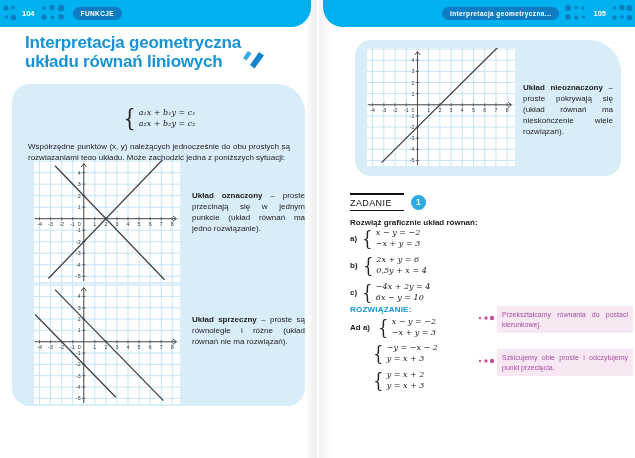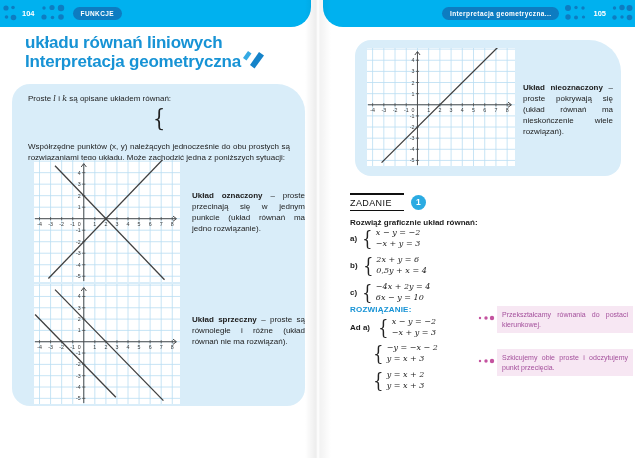--- a/index.html
+++ b/index.html
@@ -140,36 +140,37 @@
           <circle cx="18.5" cy="4" r="3"></circle>
           <circle cx="3.5" cy="13.5" r="2.2"></circle>
           <circle cx="11" cy="13" r="1.7"></circle>
           <circle cx="18.5" cy="13.5" r="2.8"></circle>
         </g>
     </svg>
   </div>
 </div>
 
 <div class="title">
+  <div>Interpretacja geometryczna</div>
   <div>układu równań liniowych</div>
-  <div>Interpretacja geometryczna</div>
 </div>
 
 <svg class="flash" width="26" height="27" viewBox="0 0 26 27">
   <polygon points="3,9 8,2 11.5,4.5 6.5,11.5" fill="#35aae4"></polygon>
   <polygon points="10,16 19,3 24,6.5 14.5,19.5" fill="#1583c9"></polygon>
 </svg>
 
 <div class="bluebox box-left">
-  <div class="txt intro">
-    <span>Proste </span><span class="ivar">l</span><span> i </span><span class="ivar">k</span><span> są opisane układem równań:</span>
-  </div>
 
   <div class="system gen-system">
     <span class="brace brace-md">{</span>
+    <div>
+      <div class="eq">a₁x + b₁y = c₁</div>
+      <div class="eq">a₂x + b₂y = c₂</div>
+    </div>
   </div>
 
   <div class="txt just para">Współrzędne punktów (x, y) należących jednocześnie do obu prostych są rozwiązaniami tego układu. Może zachodzić jedna z poniższych sytuacji:</div>
 
   <div class="graph" id="g1"><svg width="146" height="122" xmlns="http://www.w3.org/2000/svg" font-family="Liberation Sans, sans-serif">
         <rect width="146" height="122" fill="#ffffff"></rect>
         <line x1="5.53030303030303" y1="0" x2="5.53030303030303" y2="122" stroke="#b9ddf2" stroke-width="0.8"></line>
         <line x1="16.590909090909093" y1="0" x2="16.590909090909093" y2="122" stroke="#b9ddf2" stroke-width="0.8"></line>
         <line x1="27.651515151515152" y1="0" x2="27.651515151515152" y2="122" stroke="#b9ddf2" stroke-width="0.8"></line>
         <line x1="38.71212121212121" y1="0" x2="38.71212121212121" y2="122" stroke="#b9ddf2" stroke-width="0.8"></line>

